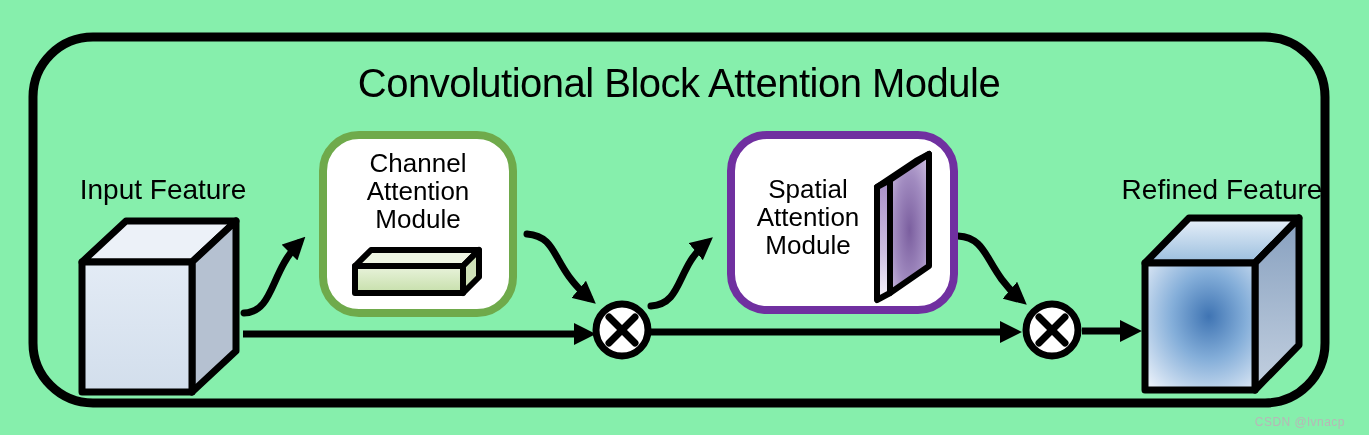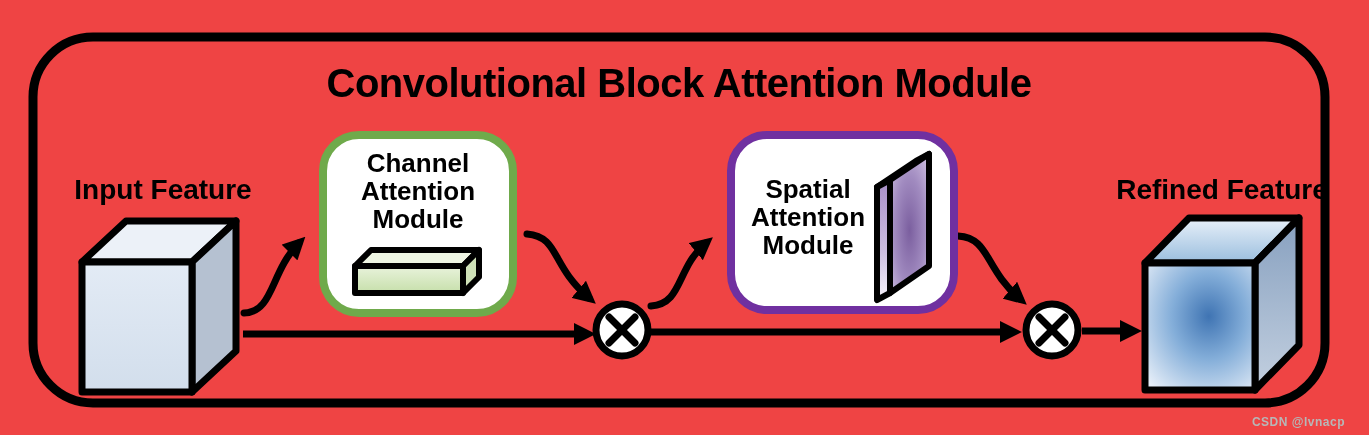--- a/index.html
+++ b/index.html
@@ -1,17 +1,17 @@
 <!DOCTYPE html>
 <html><head>
 <meta charset="utf-8">
 <style>
   html, body { margin: 0; padding: 0; background: #ffffff; }
   body { width: 1369px; height: 435px; overflow: hidden; }
-  .stage { position: relative; width: 1369px; height: 435px; background: #ef4444; font-weight: bold; }
+  .stage { position: relative; width: 1369px; height: 435px; background: #86efac; }
   .stage svg { position: absolute; left: 0; top: 0; }
   svg text {
     font-family: "Liberation Sans", "DejaVu Sans", sans-serif;
     fill: #000000;
   }
   .title-text { font-size: 40px; letter-spacing: -0.5px; }
   .label-text { font-size: 28px; }
   .module-text { font-size: 26px; }
   .watermark-text { font-size: 12px; fill: #b7b7b7; letter-spacing: 0.5px; }
 </style>

